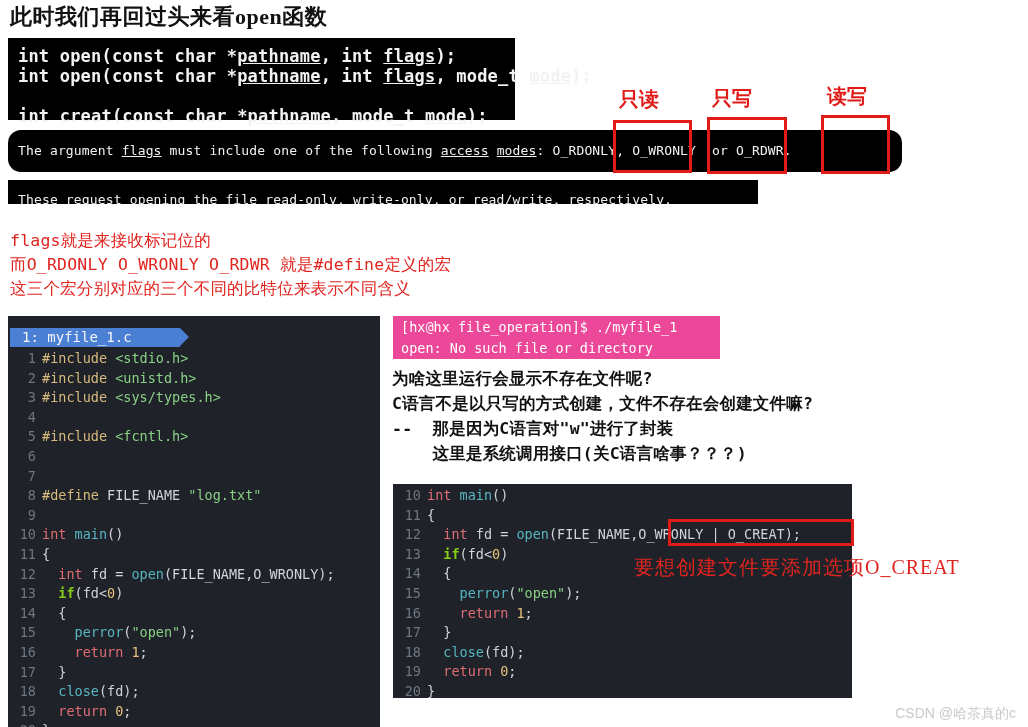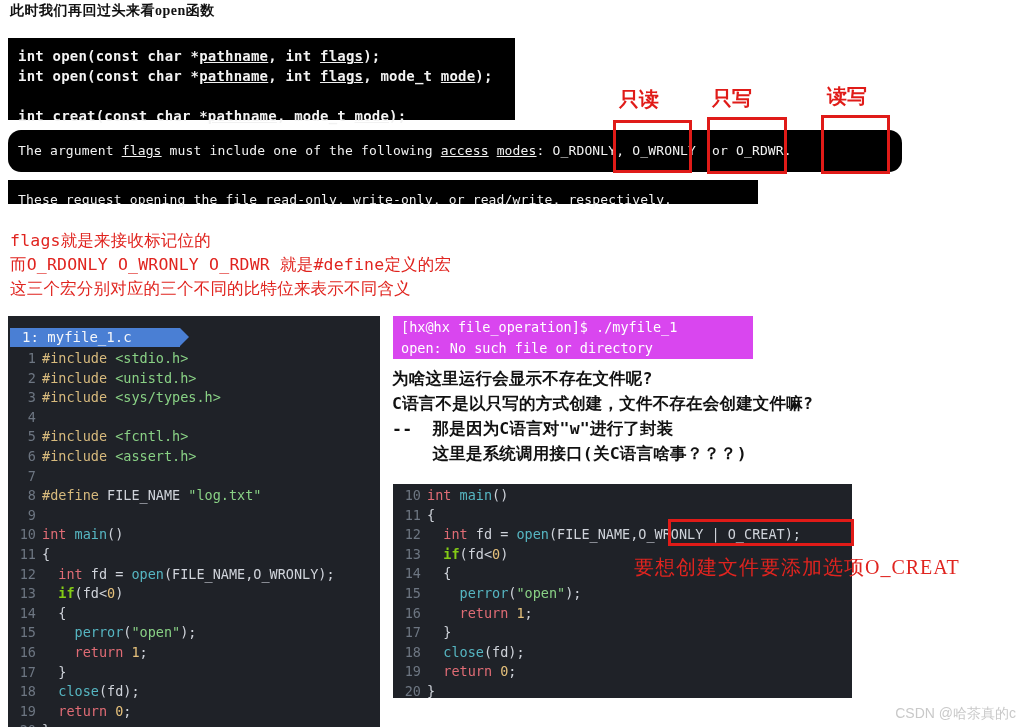--- a/index.html
+++ b/index.html
@@ -15,40 +15,40 @@
     font-family: "Liberation Sans", sans-serif;
   }
 
   
   #page-title {
     position: absolute;
     left: 10px;
     top: 2px;
     font-family: "Liberation Serif", serif;
     font-weight: bold;
-    font-size: 14px;
+    font-size: 22px;
     color: #111111;
     letter-spacing: 0.5px;
     white-space: nowrap;
   }
 
   
   .manblock {
     position: absolute;
     background: #000000;
     color: #f2f2f2;
     font-family: "DejaVu Sans Mono", monospace;
     white-space: pre;
   }
   #man-signatures {
     left: 8px;
     top: 38px;
     width: 507px;
     height: 82px;
-    font-size: 14px;
+    font-size: 17px;
     font-weight: bold;
     line-height: 20px;
     padding: 8px 0 0 10px;
     box-sizing: border-box;
     letter-spacing: 0.2px;
   }
   #man-flags {
     left: 8px;
     top: 130px;
     width: 894px;
@@ -199,23 +199,23 @@
     height: 27px;
     border: 3px solid #e01b18;
     box-sizing: border-box;
   }
 
   
   #terminal {
     position: absolute;
     left: 393px;
     top: 316px;
-    width: 360px;
+    width: 327px;
     height: 43px;
-    background: #d946ef;
+    background: #ec4899;
     color: #ffffff;
     font-family: "DejaVu Sans Mono", monospace;
     font-size: 13.5px;
     line-height: 21px;
     padding: 1px 0 0 8px;
     box-sizing: border-box;
     white-space: pre;
   }
 
   
@@ -280,21 +280,21 @@
 这三个宏分别对应的三个不同的比特位来表示不同含义</div>
 
 <div class="editor" id="editor-left">
   <div id="file-tab">1: myfile_1.c</div>
   <div class="editorbody" id="editor-left-body">
       <div class="gutterline"><span class="ln">1</span><span class="code"><span class="t-pre">#include </span><span class="t-hdr">&lt;stdio.h&gt;</span></span></div>
       <div class="gutterline"><span class="ln">2</span><span class="code"><span class="t-pre">#include </span><span class="t-hdr">&lt;unistd.h&gt;</span></span></div>
       <div class="gutterline"><span class="ln">3</span><span class="code"><span class="t-pre">#include </span><span class="t-hdr">&lt;sys/types.h&gt;</span></span></div>
       <div class="gutterline"><span class="ln">4</span></div>
       <div class="gutterline"><span class="ln">5</span><span class="code"><span class="t-pre">#include </span><span class="t-hdr">&lt;fcntl.h&gt;</span></span></div>
-      <div class="gutterline"><span class="ln">6</span><span class="code"><span class="t-pre">#include </span><span class="t-hdr">&lt;assert.h&gt;</span></span></div>
+      <div class="gutterline"><span class="ln">6</span></div>
       <div class="gutterline"><span class="ln">7</span><span class="code">&nbsp;</span></div>
       <div class="gutterline"><span class="ln">8</span><span class="code"><span class="t-pre">#define </span><span class="t-plain">FILE_NAME </span><span class="t-hdr">"log.txt"</span></span></div>
       <div class="gutterline"><span class="ln">9</span><span class="code">&nbsp;</span></div>
       <div class="gutterline"><span class="ln">10</span><span class="code"><span class="t-type">int </span><span class="t-fn">main</span><span class="t-plain">()</span></span></div>
       <div class="gutterline"><span class="ln">11</span><span class="code"><span class="t-plain">{</span></span></div>
       <div class="gutterline"><span class="ln">12</span><span class="code"><span class="t-plain">  </span><span class="t-type">int </span><span class="t-plain">fd = </span><span class="t-fn">open</span><span class="t-plain">(FILE_NAME,O_WRONLY);</span></span></div>
       <div class="gutterline"><span class="ln">13</span><span class="code"><span class="t-plain">  </span><span class="t-kw">if</span><span class="t-plain">(fd&lt;</span><span class="t-num">0</span><span class="t-plain">)</span></span></div>
       <div class="gutterline"><span class="ln">14</span><span class="code"><span class="t-plain">  {</span></span></div>
       <div class="gutterline"><span class="ln">15</span><span class="code"><span class="t-plain">    </span><span class="t-fn">perror</span><span class="t-plain">(</span><span class="t-hdr">"open"</span><span class="t-plain">);</span></span></div>
       <div class="gutterline"><span class="ln">16</span><span class="code"><span class="t-plain">    </span><span class="t-type">return </span><span class="t-num">1</span><span class="t-plain">;</span></span></div>

